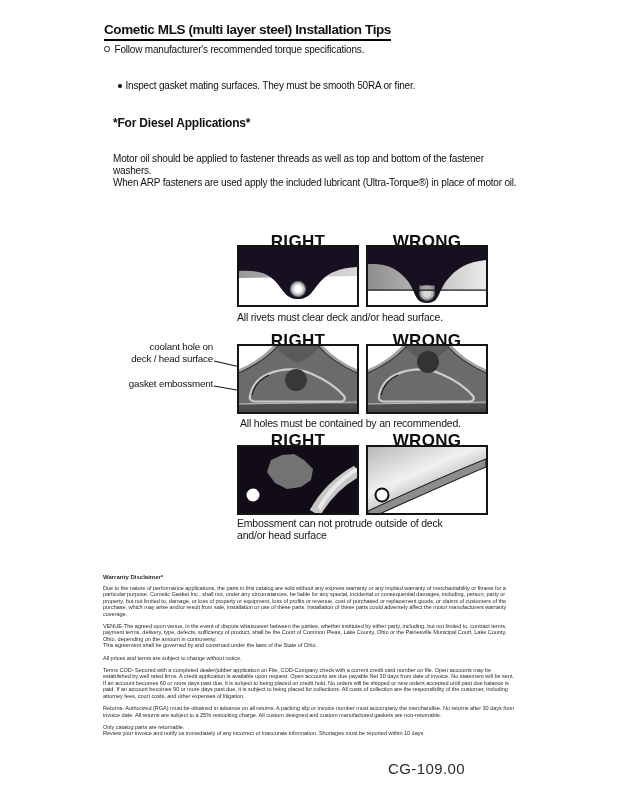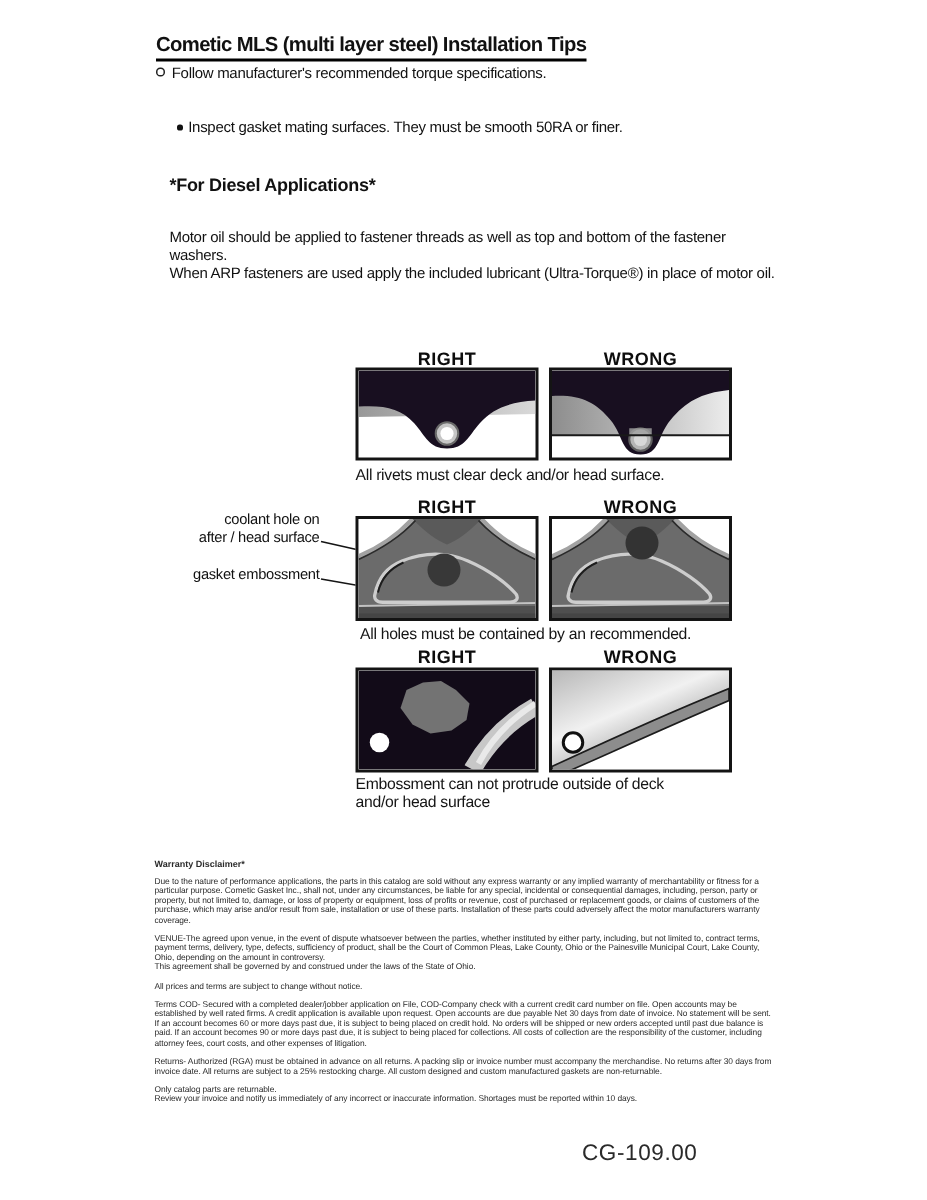--- a/index.html
+++ b/index.html
@@ -16,22 +16,22 @@
   .subtips { position:absolute; left:118px; top:80px; list-style:none; }
   .subtips li { font-size:10px; line-height:12.2px; letter-spacing:-0.2px; }
   .subtips li::before { content:''; display:inline-block; width:3.5px; height:3.5px;
         background:#111; border-radius:50%; margin-right:4px; vertical-align:1.5px; }
 
   .diesel-heading { position:absolute; left:113px; top:116px; font-size:12px; font-weight:bold; letter-spacing:-0.2px; }
   .para { position:absolute; left:113px; width:410px; font-size:10px; line-height:12px;
           letter-spacing:-0.2px; white-space:pre-line; }
   .p1 { top:133px;margin-top:20px; } .p2 { top:163px; } .p3 { top:205px; }
 
-  .col-label { position:absolute; width:122px; text-align:center; font-size:12px; font-weight:bold;
-               letter-spacing:0.3px; color:#0d0d0d; }
+  .col-label { position:absolute; width:122px; text-align:center; font-size:17px; font-weight:bold;
+               letter-spacing:0.3px; color:#0d0d0d;text-decoration:underline; }
   .col-left { left:237px; } .col-right { left:366px; }
 
   .dbox { position:absolute; width:122px; border:2px solid #141414; background:#fff; overflow:hidden; }
   .r1 { top:245px; height:62px; } .r2 { top:344px; height:70px; } .r3 { top:445px; height:70px; }
   .dbox svg { display:block; }
 
   .caption { position:absolute; font-size:10.5px; letter-spacing:-0.2px; color:#151515; white-space:pre-line; }
   .cap1 { left:237px; top:311px; } .cap2 { left:240px; top:417px; } .cap3 { left:237px; top:518px; line-height:11.5px; }
 
   .callout { position:absolute; left:80px; width:133px; text-align:right; font-size:9.8px;
@@ -94,21 +94,21 @@
       <path d="M0,0 H118 V13 C99,15 89,21 79,33 C70,44 72,56 59,56 C46,56 48,44 39,33 C29,21 19,16 0,17 Z" fill="#180f20"></path>
       <circle cx="59" cy="46" r="7.5" fill="#b5b5b5" stroke="#5f5f5f" stroke-width="1.4"></circle>
       <circle cx="59" cy="46" r="4.4" fill="#d8d8d8"></circle>
       <rect x="51.5" y="38.5" width="15" height="4.7" fill="#a3a3a3" opacity="0.8"></rect>
       <line x1="0" y1="43.2" x2="118" y2="43.2" stroke="#191919" stroke-width="1.3"></line>
     </svg>
   </div>
   <div class="caption cap1">All rivets must clear deck and/or head surface.</div>
 
   <div class="callout co1">coolant hole on
-after / head surface</div>
+deck / head surface</div>
   <div class="callout co2">gasket embossment</div>
   <svg class="callout-lines" width="100" height="50" viewBox="0 0 100 50">
     <line x1="9" y1="11" x2="80" y2="27" stroke="#151515" stroke-width="1.1"></line>
     <line x1="9" y1="36" x2="49" y2="43" stroke="#151515" stroke-width="1.1"></line>
   </svg>
 
   <div class="col-label col-left" style="top:331px">RIGHT</div>
   <div class="col-label col-right" style="top:331px">WRONG</div>
 
   <div class="dbox r2 col-left">

